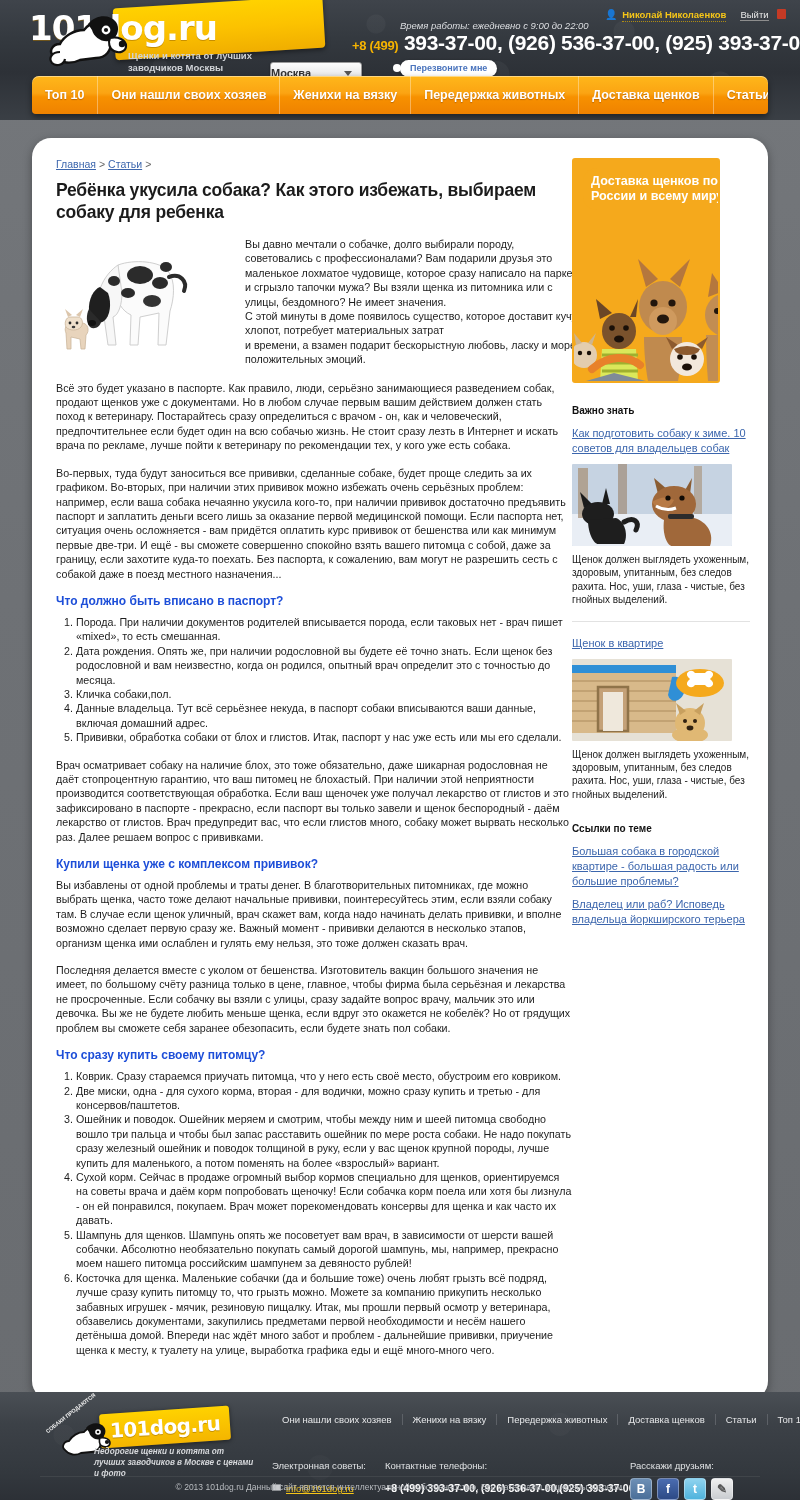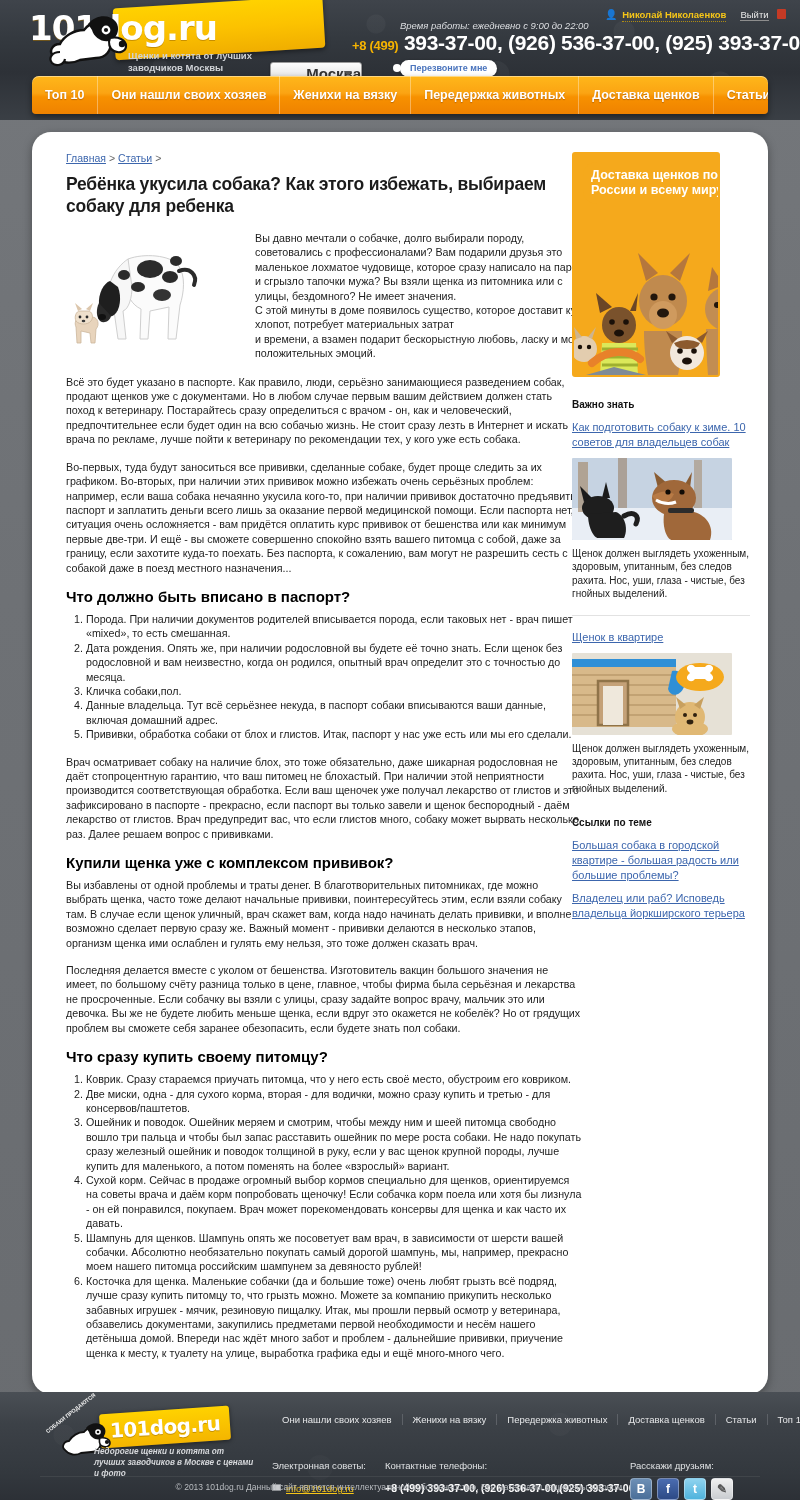--- a/index.html
+++ b/index.html
@@ -59,22 +59,22 @@
     position:absolute; left:110px; top:48px;
     width:170px;
     font-size:9.5px; line-height:12px; color:#cfd2d6;
     font-weight:bold;
   }
   .city-select{
     position:absolute; left:252px; top:60px;
     width:92px; height:22px;
     background: linear-gradient(180deg,#fdfdfd 0%, #dcdcdc 100%);
     border:1px solid #9b9b9b; border-radius:3px;
-    display:flex; align-items:center; justify-content:flex-end;
-    font-size:15px; color:#333; font-weight:bold;
+    display:flex; align-items:center; justify-content:flex-start;
+    font-size:11px; color:#333; font-weight:bold;
     box-shadow: 0 1px 2px rgba(0,0,0,.4);
     cursor:pointer;
   }
   .city-select .cs-label{ }
   .city-select .caret{
     position:absolute; right:9px; top:8px;
     width:0;height:0;border-left:4px solid transparent;border-right:4px solid transparent;border-top:5px solid #555;
   }
   .user-row{ position:absolute; right:14px; top:4px; display:flex; align-items:flex-end; gap:14px; }
   .user-name{
@@ -120,44 +120,43 @@
     display:flex; align-items:center; justify-content:center;
     padding:0 13px;
     font-size:12.5px; font-weight:bold; color:#ffffff;
     text-shadow:0 1px 1px rgba(150,80,0,.6);
     border-right:1px solid rgba(255,255,255,.35);
     cursor:pointer; white-space:nowrap;
   }
   .nav-item:last-child{ border-right:none; }
   
   .card{
-    position:absolute; left:32px; top:132px; width:736px; height:1262px;
+    position:absolute; left:32px; top:138px; width:736px; height:1262px;
     background:#ffffff;
     border-radius:19px;
     box-shadow: 0 3px 10px rgba(0,0,0,.35);
     overflow:hidden;
-    padding-left:10px;
   }
   .card-inner{ position:relative; padding:20px 24px 10px 24px; }
   .breadcrumb{ font-size:10.5px; color:#4a6fae; margin-bottom:9px; }
   .breadcrumb a{ color:#3c66ad; text-decoration:underline; cursor:pointer; }
   .breadcrumb .sep{ color:#666; text-decoration:none; margin:0 3px;}
   .article-title{
     font-size:17.5px; font-weight:bold; color:#1b1b1b;
     line-height:22px; margin:0 0 14px 0; width:520px;
     letter-spacing:-.2px;
   }
   .lead{ display:flex; gap:14px; margin-bottom:14px; }
   .lead-img{
     width:175px; height:120px; flex:none; position:relative;
     background:#ffffff;
   }
   .lead-text{ font-size:10.7px; line-height:14.4px; color:#1d1d1d; width:335px; }
   .body-p{ font-size:10.7px; line-height:14.4px; color:#1d1d1d; margin:0 0 13px 0; width:516px; }
-  .sec-h{ font-size:15px; font-weight:bold; color:#000000; margin:0 0 7px 0; }
+  .sec-h{ font-size:12px; font-weight:bold; color:#1d4ed8; margin:0 0 7px 0; }
   ol.body-list{ margin:0 0 13px 0; padding-left:20px; width:516px; }
   ol.body-list li{ font-size:10.7px; line-height:14.4px; color:#1d1d1d; margin-bottom:0px; }
   
   .sidebar{ position:absolute; right:18px; top:20px; width:178px; }
   .banner{
     width:148px; height:225px; background:#f5a91c;
     border-radius:3px; position:relative; overflow:hidden;
     border:2px solid #f5a91c;
     cursor:pointer;
   }

